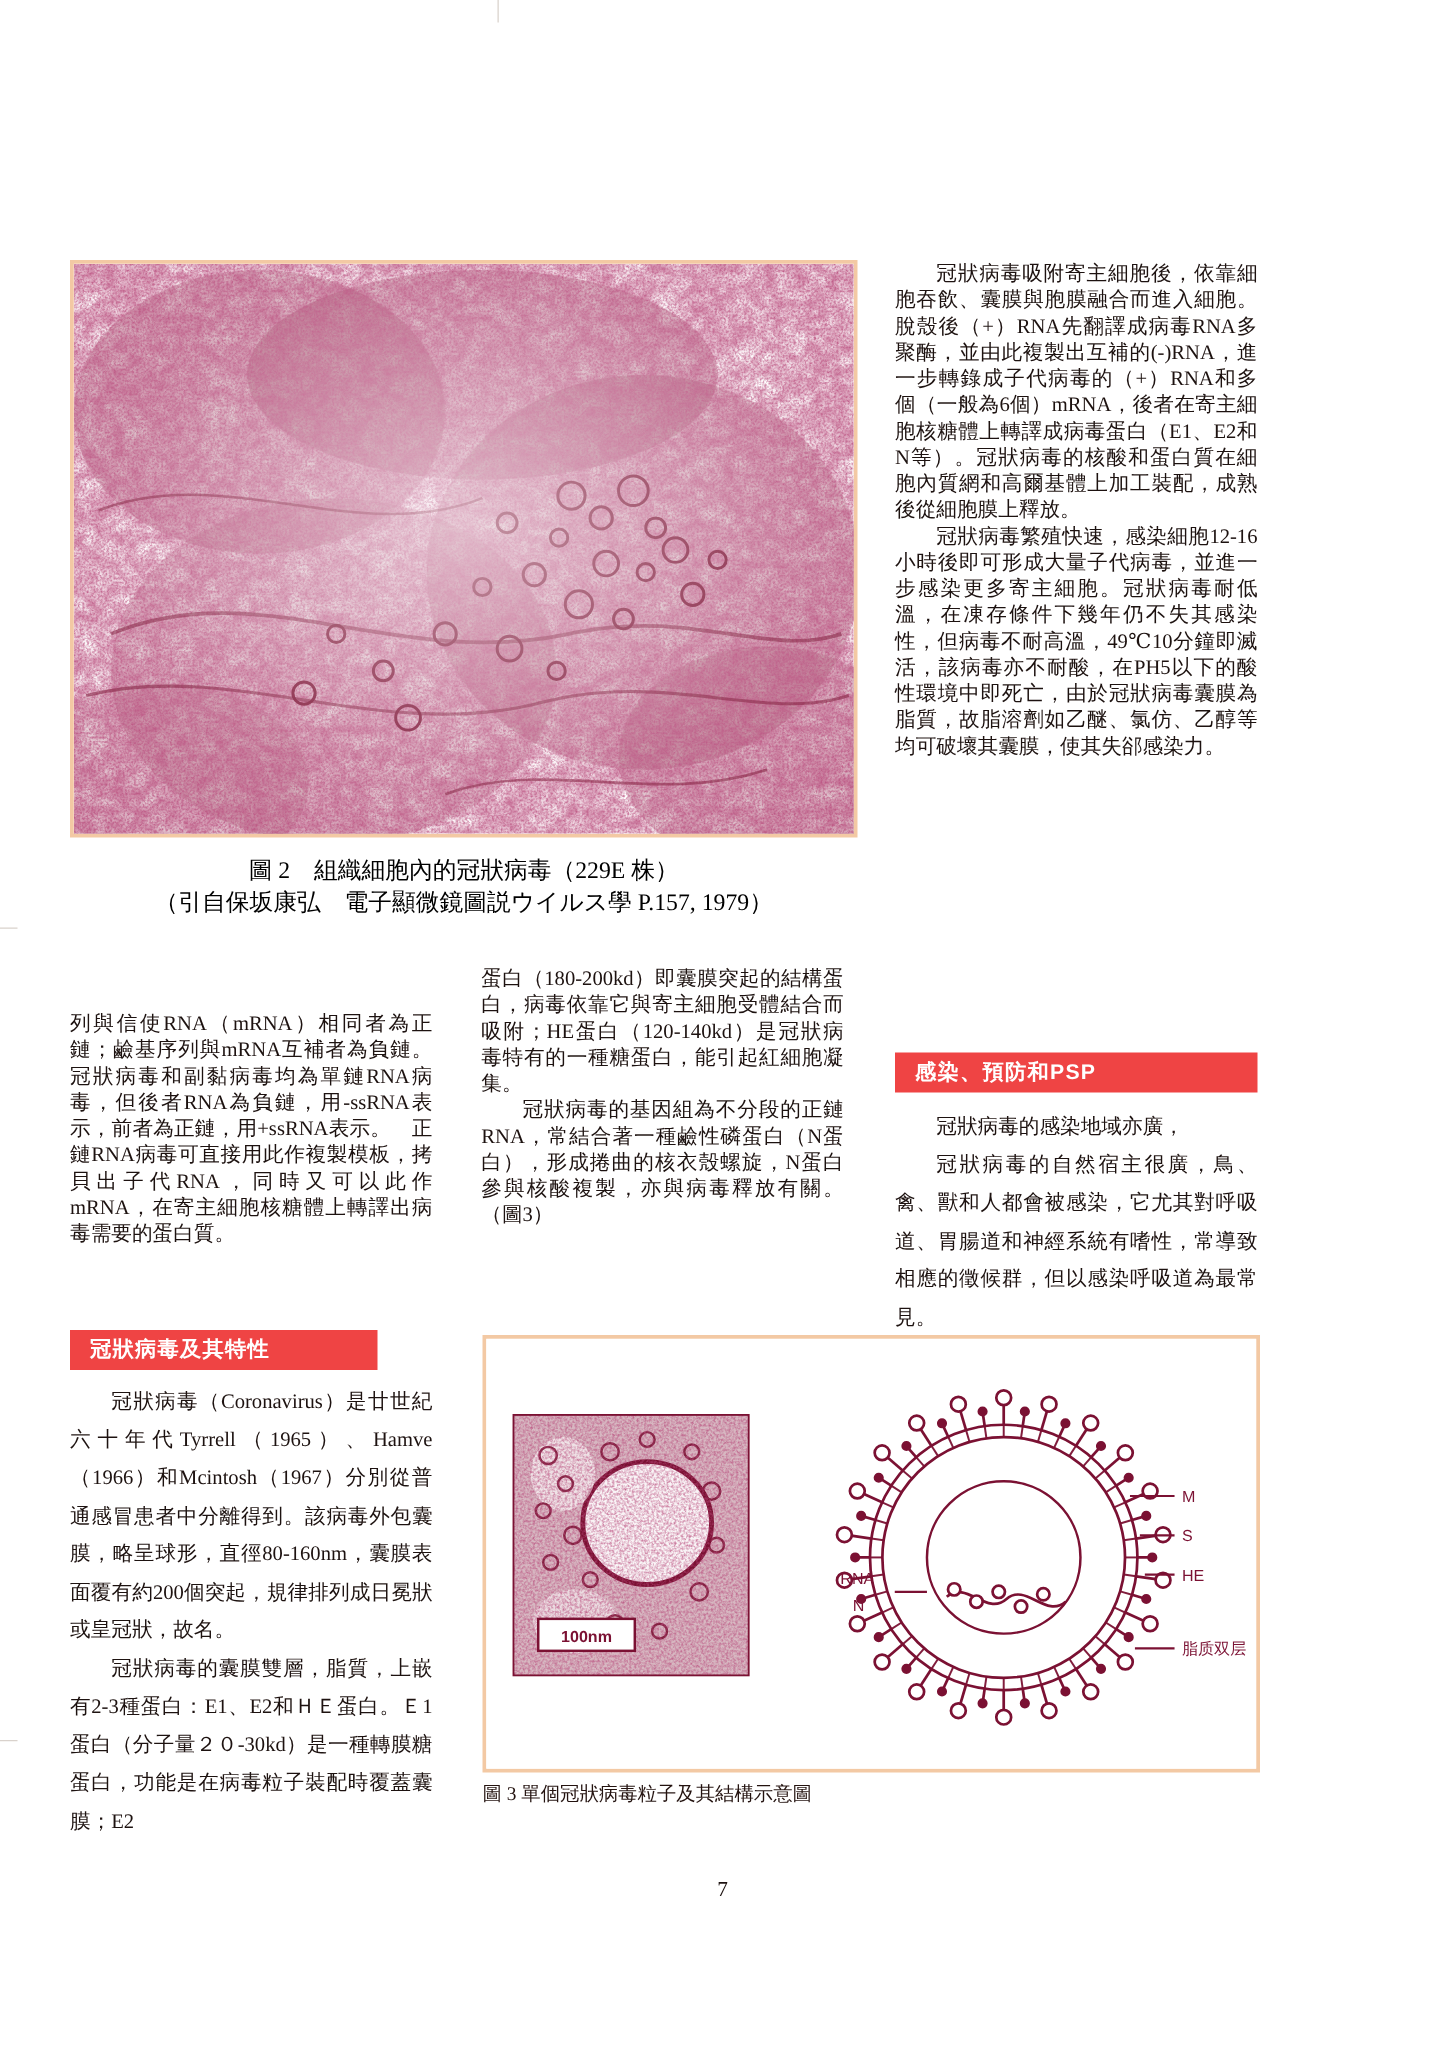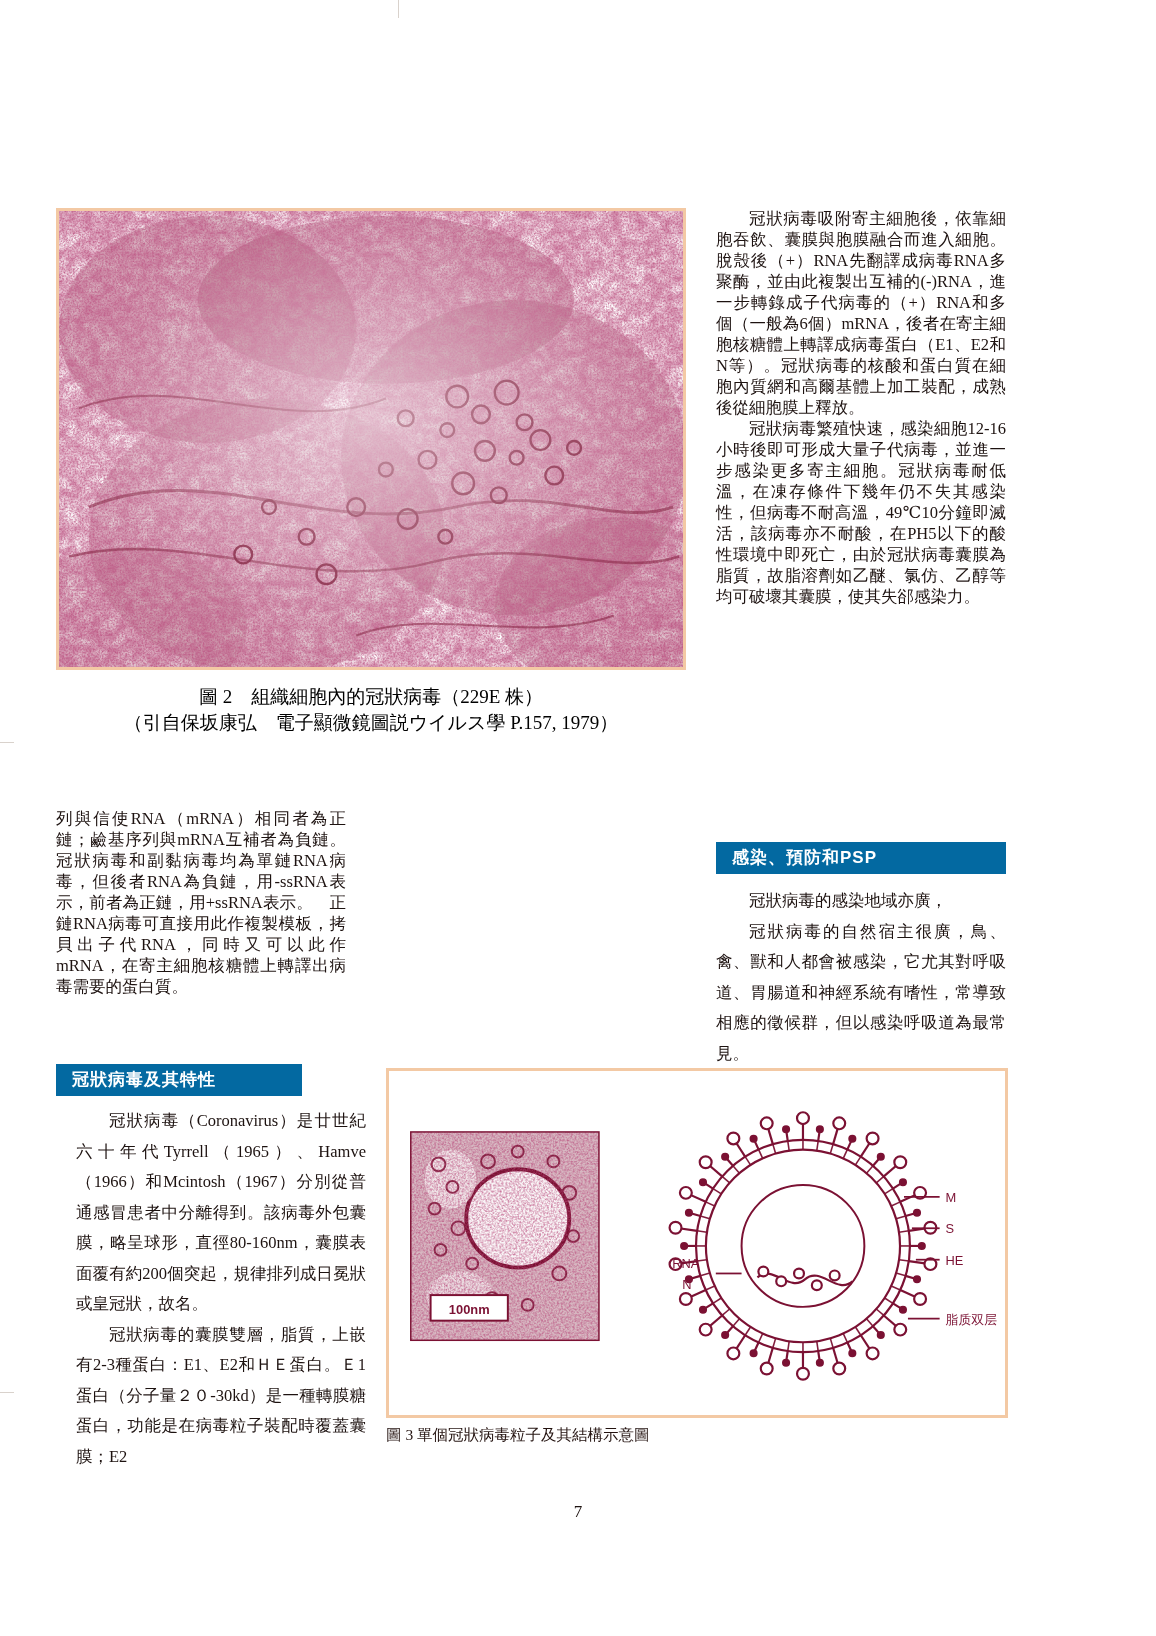--- a/index.html
+++ b/index.html
@@ -89,21 +89,21 @@
   }
   
   #col-right {
     left: 716px;
     top: 208px;
     width: 290px;
   }
 
   
   .sec-head {
-    background: #0369a1;
+    background: #ef4444;
     color: #ffffff;
     font-size: 17px;
     font-weight: bold;
     letter-spacing: 1px;
     padding: 5px 0 5px 16px;
     box-sizing: border-box;
     height: 32px;
     line-height: 22px;
     font-family: "Liberation Sans", "DejaVu Sans", sans-serif;
   }
@@ -121,21 +121,20 @@
   }
   #col-left-2 {
     position: absolute;
     left: 56px;
     top: 1106px;
     width: 290px;
     font-size: 16.5px;
     line-height: 30.5px;
     text-align: justify;
     color: #1d1210;
-    margin-left: 20px;
   }
   #col-left-2 p { margin: 0; text-indent: 2em; }
   #col-right-2 {
     position: absolute;
     left: 716px;
     top: 886px;
     width: 290px;
     font-size: 16.5px;
     line-height: 30.5px;
     text-align: justify;
@@ -294,20 +293,24 @@
 
   <div id="col-right-2">
     <p>冠狀病毒的感染地域亦廣，</p>
     <p>冠狀病毒的自然宿主很廣，鳥、禽、獸和人都會被感染，它尤其對呼吸道、胃腸道和神經系統有嗜性，常導致相應的徵候群，但以感染呼吸道為最常見。</p>
   </div>
 
   <div class="col" id="col-left">
     <p class="noindent">列與信使RNA（mRNA）相同者為正鏈；鹼基序列與mRNA互補者為負鏈。冠狀病毒和副黏病毒均為單鏈RNA病毒，但後者RNA為負鏈，用-ssRNA表示，前者為正鏈，用+ssRNA表示。　正鏈RNA病毒可直接用此作複製模板，拷貝出子代RNA，同時又可以此作mRNA，在寄主細胞核糖體上轉譯出病毒需要的蛋白質。</p>
   </div>
 
+  <div class="col" id="col-mid">
+    <p class="noindent">蛋白（180-200kd）即囊膜突起的結構蛋白，病毒依靠它與寄主細胞受體結合而吸附；HE蛋白（120-140kd）是冠狀病毒特有的一種糖蛋白，能引起紅細胞凝集。</p>
+    <p>冠狀病毒的基因組為不分段的正鏈RNA，常結合著一種鹼性磷蛋白（N蛋白），形成捲曲的核衣殼螺旋，N蛋白參與核酸複製，亦與病毒釋放有關。（圖3）</p>
+  </div>
 
   <div class="sec-head" id="sec-head-1">冠狀病毒及其特性</div>
 
   <div id="col-left-2">
     <p>冠狀病毒（Coronavirus）是廿世紀六十年代Tyrrell（1965）、Hamve（1966）和Mcintosh（1967）分別從普通感冒患者中分離得到。該病毒外包囊膜，略呈球形，直徑80-160nm，囊膜表面覆有約200個突起，規律排列成日冕狀或皇冠狀，故名。</p>
     <p>冠狀病毒的囊膜雙層，脂質，上嵌有2-3種蛋白：E1、E2和ＨＥ蛋白。Ｅ1蛋白（分子量２０-30kd）是一種轉膜糖蛋白，功能是在病毒粒子裝配時覆蓋囊膜；E2</p>
   </div>
 
   <div class="fig3-box">
     <svg class="fig3-inner" viewBox="0 0 622 350" preserveAspectRatio="none">

